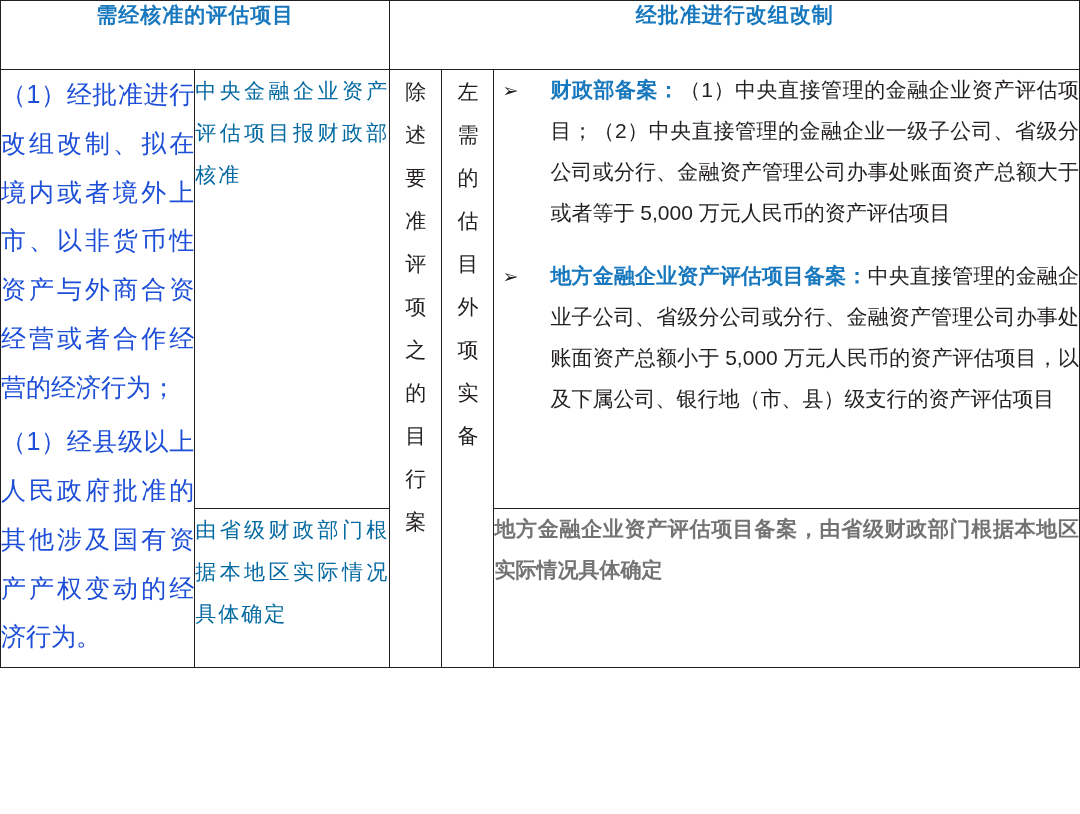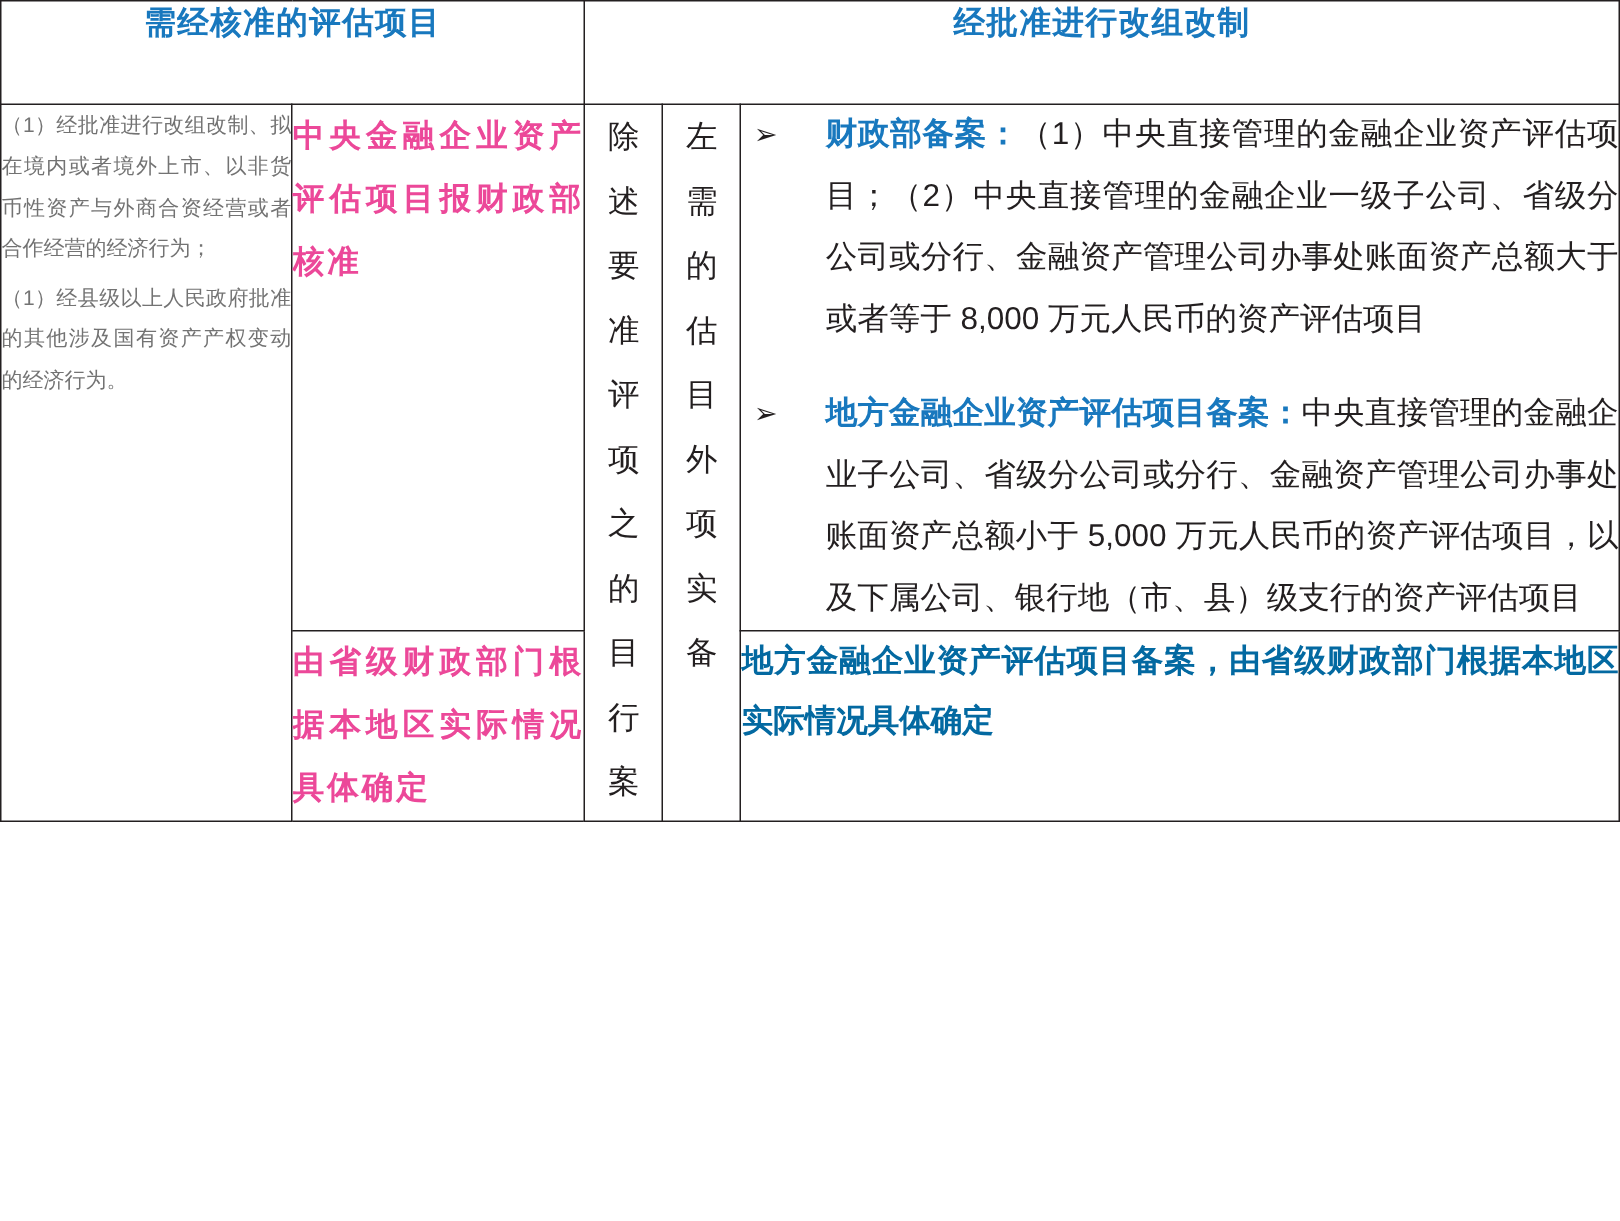--- a/index.html
+++ b/index.html
@@ -38,40 +38,40 @@
     height: 68px;
     vertical-align: middle;
     letter-spacing: 1px;
   }
   .col-a { width: 194px; }
   .col-b { width: 195px; }
   .col-c { width: 52px; }
   .col-d { width: 52px; }
   .col-e { width: 585px; }
   .cell-left-rules {
-    font-size: 14px;
+    font-size: 25px;
     line-height: 1.95;
     padding: 14px 12px 10px 12px;
-    color: #737373;
+    color: #1d4ed8;
   }
   .cell-left-rules p {
     margin: 0 0 6px 0;
     text-align: justify;
     text-justify: inter-ideograph;
   }
   .blue-bold {
     color: #1878be;
     font-weight: bold;
   }
   .cell-blue {
     font-size: 21px;
     line-height: 2.0;
     padding: 14px 12px 12px 14px;
-    color: #ec4899;
-    font-weight: bold;
+    color: #0369a1;
+    font-weight: normal;
     letter-spacing: 2px;
     text-align: justify;
     text-justify: inter-ideograph;
   }
   
   .vert {
     font-size: 21px;
     line-height: 2.05;
     padding: 14px 0 10px 0;
     text-align: center;
@@ -104,21 +104,21 @@
     left: 8px;
     top: 2px;
     color: #231f20;
     font-size: 19px;
     line-height: 1.95;
   }
   .note-cell {
     padding: 16px 16px 14px 14px;
     font-size: 21px;
     line-height: 1.95;
-    color: #0369a1;
+    color: #737373;
     font-weight: bold;
     text-align: justify;
     text-justify: inter-ideograph;
   }
 </style>
 </head>
 <body>
 
 <div class="doc">
   <table class="matrix">
@@ -161,21 +161,21 @@
           <span>目</span>
           <span>外</span>
           <span>项</span>
           <span>实</span>
           <span>备</span>
         </td>
         <td class="bul-cell">
           <ul class="bullets">
             <li>
               <span class="arrow-marker">➢</span>
-              <span class="blue-bold">财政部备案：</span><span>（1）中央直接管理的金融企业资产评估项目；（2）中央直接管理的金融企业一级子公司、省级分公司或分行、金融资产管理公司办事处账面资产总额大于或者等于 8,000 万元人民币的资产评估项目</span>
+              <span class="blue-bold">财政部备案：</span><span>（1）中央直接管理的金融企业资产评估项目；（2）中央直接管理的金融企业一级子公司、省级分公司或分行、金融资产管理公司办事处账面资产总额大于或者等于 5,000 万元人民币的资产评估项目</span>
             </li>
             <li>
               <span class="arrow-marker">➢</span>
               <span class="blue-bold">地方金融企业资产评估项目备案：</span><span>中央直接管理的金融企业子公司、省级分公司或分行、金融资产管理公司办事处账面资产总额小于 5,000 万元人民币的资产评估项目，以及下属公司、银行地（市、县）级支行的资产评估项目</span>
             </li>
           </ul>
         </td>
       </tr>
       <tr>
         <td class="cell-blue">由省级财政部门根据本地区实际情况具体确定</td>

